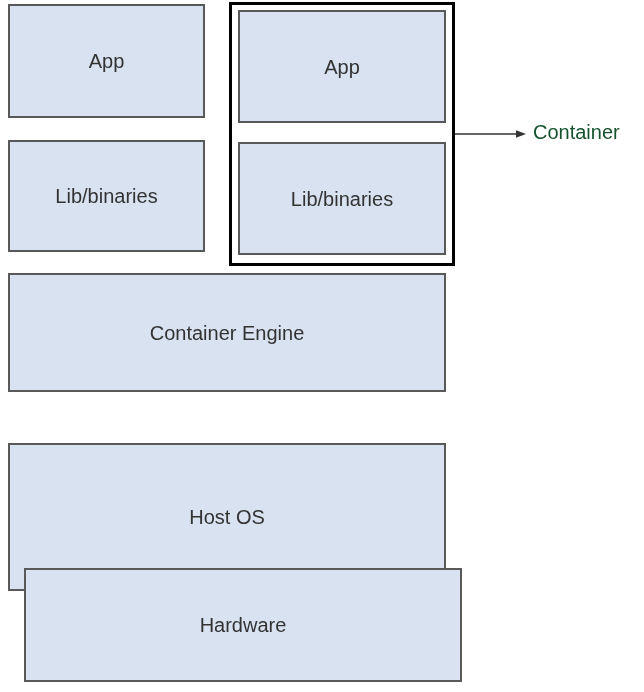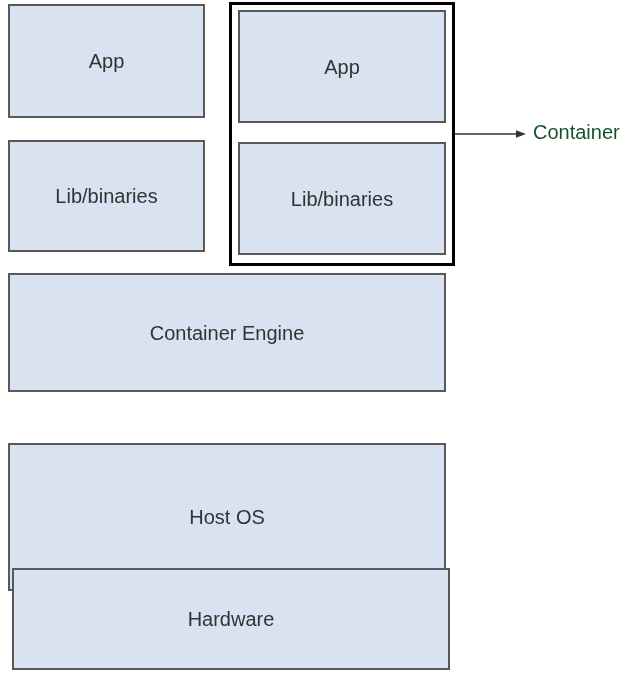--- a/index.html
+++ b/index.html
@@ -37,21 +37,21 @@
   .group .box {
     
   }
   .box-app-left        { left: 8px;   top: 4px;   width: 197px; height: 114px; }
   .box-lib-left        { left: 8px;   top: 140px; width: 197px; height: 112px; }
   .container-group     { left: 229px; top: 2px;   width: 226px; height: 264px; }
   .box-app-group       { left: 6px;   top: 5px;   width: 208px; height: 113px; }
   .box-lib-group       { left: 6px;   top: 137px; width: 208px; height: 113px; }
   .box-engine          { left: 8px;   top: 273px; width: 438px; height: 119px; }
   .box-hostos          { left: 8px;   top: 418px; width: 438px; height: 148px; margin-top: 25px; }
-  .box-hardware        { left: 12px;   top: 568px; width: 438px; height: 102px; }
+  .box-hardware        { left: 24px;   top: 568px; width: 438px; height: 114px; }
   .arrow-svg {
     position: absolute;
     left: 455px;
     top: 126px;
     width: 72px;
     height: 16px;
   }
   .container-label {
     position: absolute;
     left: 533px;

